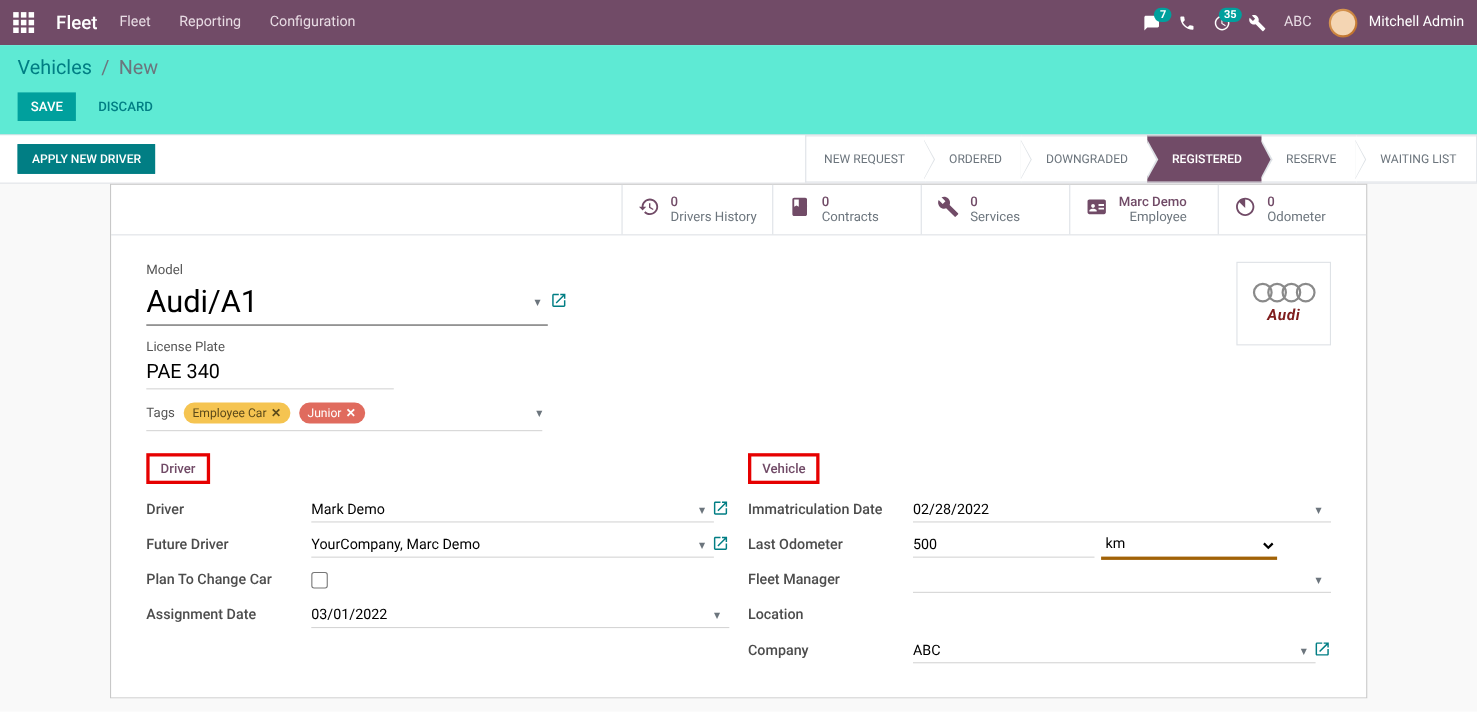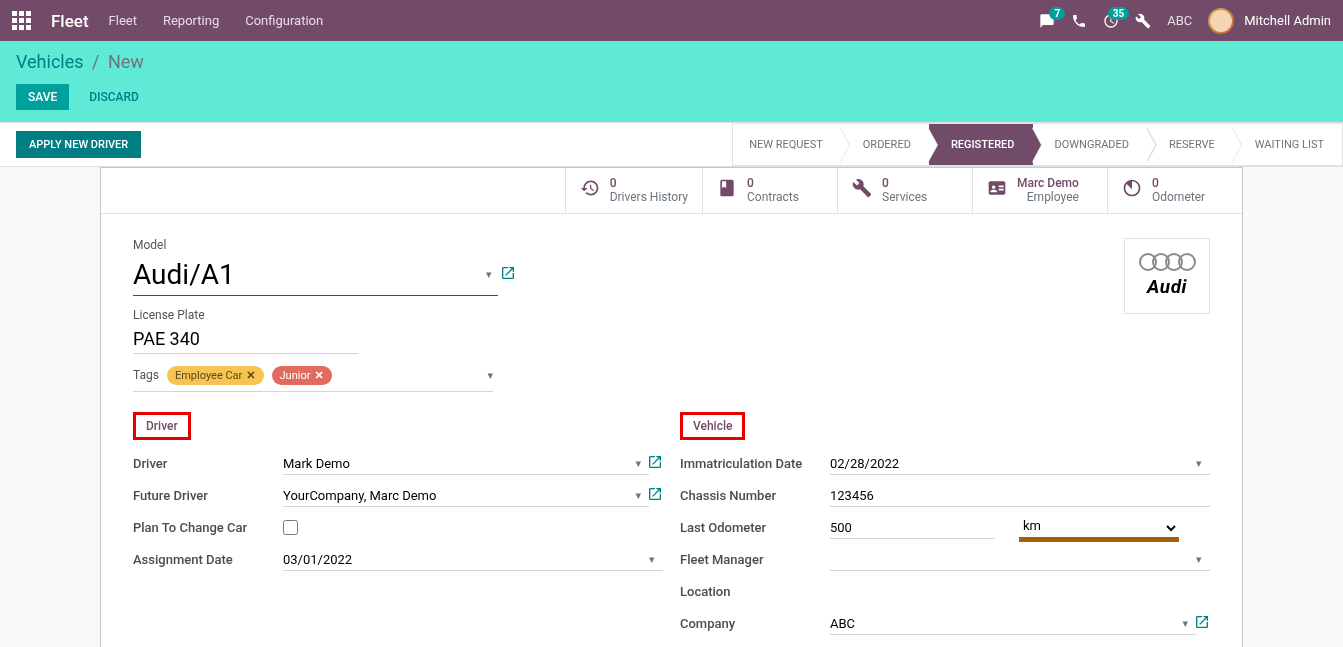--- a/index.html
+++ b/index.html
@@ -71,33 +71,33 @@
 .tags-label { font-size: 12px; color: #555; }
 .tag { padding: 3px 8px; border-radius: 10px; font-size: 11px; display: inline-flex; align-items: center; gap: 4px; }
 .tag-yellow { background: #f5c451; color: #5c4a1a; }
 .tag-red { background: #e06b5e; color: #fff; }
 .tag-remove { font-weight: bold; cursor: pointer; }
 
 .logo-area { width: 86px; height: 76px; border: 1px solid #dee2e6; display: flex; flex-direction: column; align-items: center; justify-content: center; margin-left: auto; margin-right: 0; }
 .audi-rings { display: flex; }
 .audi-ring { width: 18px; height: 18px; border: 2px solid #8a8a8a; border-radius: 50%; margin-left: -5px; }
 .audi-ring:first-child { margin-left: 0; }
-.audi-text { color: #000000; font-weight: bold; font-size: 19px; font-style: italic; margin-top: 4px; letter-spacing: 0.5px; }
+.audi-text { color: #7f1d1d; font-weight: bold; font-size: 14px; font-style: italic; margin-top: 4px; letter-spacing: 0.5px; }
 
 
 .groups { display: flex; gap: 17px; margin-top: 20px; }
 .group { flex: 1; }
 .group-title { font-size: 12px; color: #714B67; border: 3px solid #e60000; display: inline-block; padding: 4px 10px; margin-bottom: 10px; font-weight: 500; background: #fff; }
 .field-row { display: flex; align-items: center; min-height: 28px; margin-bottom: 4px; }
 .field-name { width: 150px; font-size: 13px; color: #4c4c4c; flex-shrink: 0; font-weight: 500; }
 .field-value { flex: 1; display: flex; align-items: center; gap: 6px; }
 .field-input { border: none; border-bottom: 1px solid #d5d5d5; padding: 3px 0; font-size: 13px; width: 100%; background: transparent; outline: none; }
 .field-input-short { width: 165px; }
 .checkbox-input { width: 15px; height: 15px; cursor: pointer; }
-.unit-select { border: none; border-bottom: 5px solid #a16207; padding: 3px 0; font-size: 13px; background: transparent; width: 160px; outline: none; margin-left: 18px; }
+.unit-select { border: none; border-bottom: 3px solid #a16207; padding: 3px 0; font-size: 13px; background: transparent; width: 160px; outline: none; }
 
 
 .svg-icon { width: 16px; height: 16px; fill: currentColor; }
 .svg-icon-lg { width: 20px; height: 20px; fill: currentColor; }
 </style>
 </head>
 <body>
 
 <div class="navbar">
   <div class="navbar-left">
@@ -164,22 +164,22 @@
   </div>
 </div>
 
 <div class="statusbar-row">
   <div class="statusbar-left">
     <button class="btn-action">APPLY NEW DRIVER</button>
   </div>
   <div class="status-arrows">
     <div class="status-step">NEW REQUEST</div>
     <div class="status-step">ORDERED</div>
+    <div class="status-step">DOWNGRADED</div>
     <div class="status-step active">REGISTERED</div>
-    <div class="status-step">DOWNGRADED</div>
     <div class="status-step">RESERVE</div>
     <div class="status-step">WAITING LIST</div>
   </div>
 </div>
 
 <div class="sheet-container">
   <div class="sheet">
 
     <div class="stat-buttons">
       <div class="stat-btn">
@@ -325,26 +325,20 @@
         <div class="group">
           <span class="group-title">Vehicle</span>
           <div class="field-row">
             <div class="field-name">Immatriculation Date</div>
             <div class="field-value">
               <input class="field-input" value="02/28/2022" style="">
               <span class="dropdown-caret">▾</span>
             </div>
           </div>
           <div class="field-row">
-            <div class="field-name">Chassis Number</div>
-            <div class="field-value">
-              <input class="field-input" value="123456" style="">
-            </div>
-          </div>
-          <div class="field-row">
             <div class="field-name">Last Odometer</div>
             <div class="field-value">
               <input class="field-input field-input-short" value="500" style="">
               <select class="unit-select">
                 <option>km</option>
               </select>
             </div>
           </div>
           <div class="field-row">
             <div class="field-name">Fleet Manager</div>

